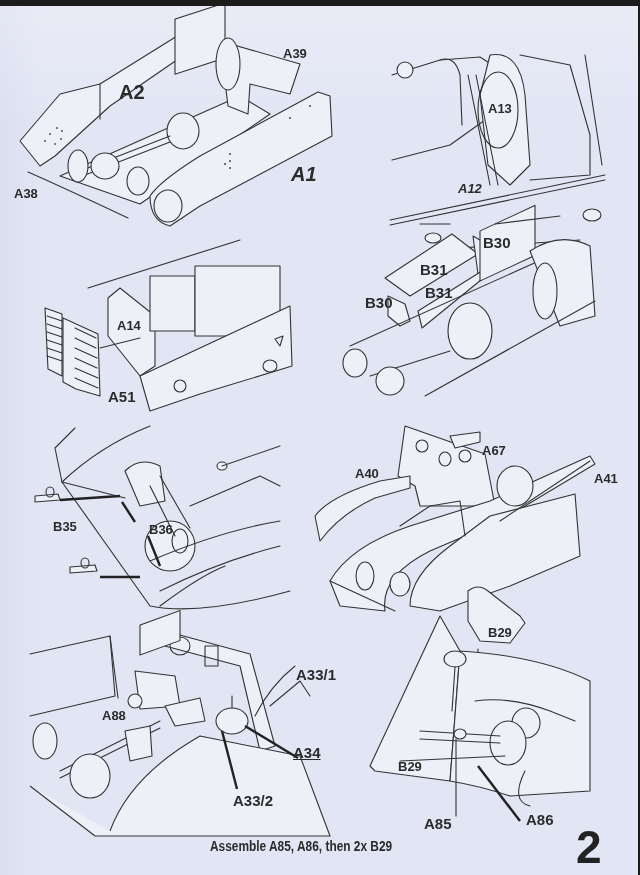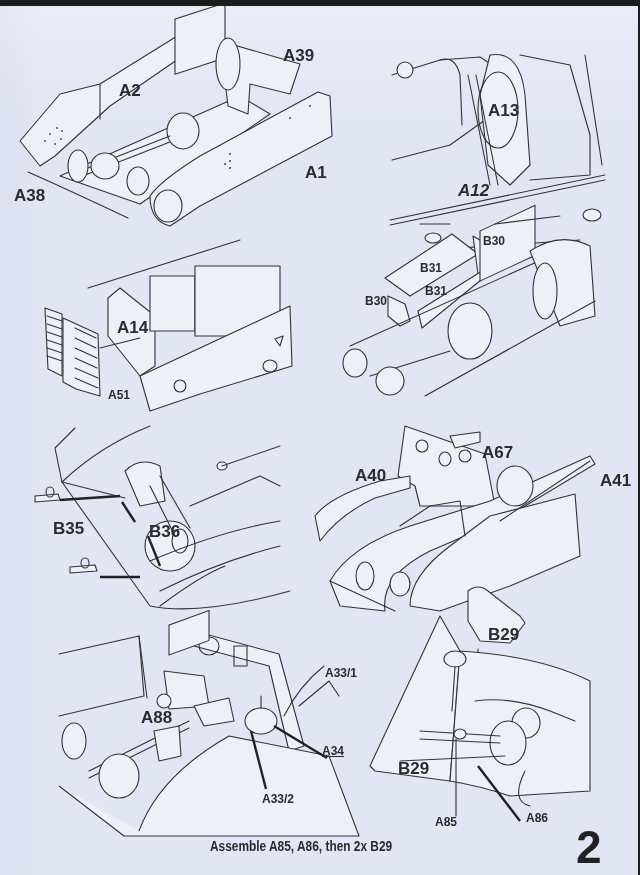--- a/index.html
+++ b/index.html
@@ -14,23 +14,23 @@
     background-image: linear-gradient(180deg, rgba(255,255,255,0.25) 0px, rgba(255,255,255,0) 120px),
                       linear-gradient(90deg, rgba(200,205,230,0.25) 0px, rgba(230,233,246,0) 40px);
     overflow:hidden;
   }
   .panel { position:absolute; }
   .panel svg { position:absolute; left:0; top:0; overflow:visible; }
   .lbl {
     position:absolute; color:#2b2b2b; font-weight:bold; white-space:nowrap;
     font-family:"Liberation Sans", sans-serif; letter-spacing:0px;
   }
-  .lbl.big { font-size:17px; }
-  .lbl.med { font-size:17px; }
-  .lbl.sm  { font-size:12px; }
+  .lbl.big { font-size:20px; }
+  .lbl.med { font-size:13px; }
+  .lbl.sm  { font-size:15px; }
   .caption {
     position:absolute; left:210px; top:832px; font-size:14.5px; font-weight:bold;
     color:#2a2a2a; transform:scaleX(0.82); transform-origin:left top;
     font-family:"Liberation Sans", sans-serif; white-space:nowrap;
   }
   .stepnum {
     position:absolute; left:576px; top:818px; font-size:46px; font-weight:bold;
     color:#222; font-family:"Liberation Sans", sans-serif; line-height:1;
   }
   .ln { fill:none; stroke:#333; stroke-width:1.1; stroke-linejoin:round; stroke-linecap:round; }
@@ -79,21 +79,21 @@
           <circle cx="230" cy="148" r="1"></circle>
           <circle cx="230" cy="155" r="1"></circle>
           <circle cx="230" cy="162" r="1"></circle>
           <circle cx="225" cy="158" r="1"></circle>
           <circle cx="290" cy="112" r="1"></circle>
           <circle cx="310" cy="100" r="1"></circle>
         </g>
     </svg>
     <span class="lbl big" style="left:119px;top:75px;">A2</span>
     <span class="lbl med" style="left:283px;top:40px;">A39</span>
-    <span class="lbl big" style="left:305px;top:157px;">A1</span>
+    <span class="lbl big" style="left:291px;top:157px;font-style:italic;">A1</span>
     <span class="lbl med" style="left:14px;top:180px;text-align:center;">A38</span>
   </div>
 
   <div class="panel" style="left:380px;top:0;width:260px;height:220px;margin-top:29px;">
     <svg width="260" height="220">
       <path class="ln" d="M12,40 L60,25 L100,22 L120,35 L112,80 L70,110 L12,125"></path>
       <ellipse class="lnf" cx="25" cy="35" rx="8" ry="8"></ellipse>
       <path class="ln" d="M60,25 Q75,20 80,40 L82,90"></path>
       <path class="lnf" d="M110,20 Q140,15 145,60 L150,130 L130,150 L108,130 L100,60 Z"></path>
       <ellipse class="ln" cx="118" cy="75" rx="20" ry="38"></ellipse>
@@ -210,24 +210,24 @@
       <path class="lnf" d="M190,100 L275,78 L280,140 L210,170 L140,195 L110,190 Q110,160 150,130 Z"></path>
       <path class="ln" d="M100,110 L130,90 L160,85 L165,120"></path>
       <ellipse class="lnf" cx="65" cy="160" rx="9" ry="14"></ellipse>
       <ellipse class="lnf" cx="100" cy="168" rx="10" ry="12"></ellipse>
       <ellipse class="lnf" cx="215" cy="70" rx="18" ry="20"></ellipse>
       <path class="ln" d="M30,165 L95,195" stroke-width="2"></path>
       <path class="ln" d="M200,105 L290,45"></path>
     </svg>
     <span class="lbl med" style="left:182px;top:27px;">A67</span>
     <span class="lbl med" style="left:55px;top:50px;text-align:center;">A40</span>
-    <span class="lbl med" style="left:300px;top:55px;">A41</span>
-  </div>
-
-  <div class="panel" style="left:0;top:600px;width:340px;height:230px;margin-left:29px;">
+    <span class="lbl med" style="left:294px;top:55px;">A41</span>
+  </div>
+
+  <div class="panel" style="left:0;top:600px;width:340px;height:230px;">
     <svg width="340" height="230">
       <polyline class="ln" points="30,48 110,30 115,90 30,110"></polyline>
       <line class="ln" x1="110" y1="30" x2="118" y2="92"></line>
       <polygon class="lnf" points="165,25 250,48 275,140 260,145 240,60 165,40"></polygon>
       <ellipse class="ln" cx="180" cy="40" rx="10" ry="9"></ellipse>
       <rect class="ln" x="205" y="40" width="13" height="20"></rect>
       <polygon class="lnf" points="135,65 175,70 180,100 140,103"></polygon>
       <rect class="lnf" x="140" y="70" width="40" height="30" transform="skewY(-20)"></rect>
       <ellipse class="lnf" cx="135" cy="95" rx="7" ry="7"></ellipse>
       <path class="lnf" d="M165,100 L200,92 L205,115 L175,120 Z"></path>
@@ -238,21 +238,21 @@
       <polygon class="lnf" points="125,125 150,120 152,150 130,155"></polygon>
       <ellipse class="lnf" cx="232" cy="115" rx="16" ry="13"></ellipse>
       <line class="ln" x1="232" y1="90" x2="232" y2="102" stroke-width="2"></line>
       <path class="lnf" d="M30,180 L95,230 L330,230 L300,150 L200,130 Q130,170 110,225"></path>
       <path class="ln" d="M270,100 L300,75 L310,90"></path>
       <path class="ln" d="M255,110 Q270,80 295,60"></path>
       <line class="arrow" x1="245" y1="120" x2="298" y2="152" stroke-width="3"></line>
       <line class="arrow" x1="222" y1="125" x2="237" y2="183" stroke-width="3"></line>
     </svg>
     <span class="lbl sm" style="left:296px;top:60px;">A33/1</span>
-    <span class="lbl med" style="left:112px;top:102px;">A88</span>
+    <span class="lbl med" style="left:102px;top:102px;">A88</span>
     <span class="lbl sm" style="left:293px;top:138px;text-decoration:underline;">A34</span>
     <span class="lbl sm" style="left:233px;top:186px;">A33/2</span>
   </div>
 
   <div class="panel" style="left:360px;top:565px;width:280px;height:230px;">
     <svg width="280" height="230">
 
       <path class="lnf" d="M108,20 Q118,12 128,20 L160,45 L165,52 L150,72 L120,70 L108,50 Z"></path>
       <line class="ln" x1="118" y1="78" x2="118" y2="160" stroke-width="2.2"></line>
 
@@ -266,19 +266,19 @@
       <line class="ln" x1="60" y1="168" x2="140" y2="172"></line>
       <path class="ln" d="M115,130 Q150,125 190,140 L215,150"></path>
       <line class="ln" x1="40" y1="190" x2="145" y2="185" stroke-width="1.4"></line>
       <path class="ln" d="M165,200 Q150,230 170,235" stroke-width="1.5"></path>
       <line class="ln" x1="96" y1="168" x2="96" y2="245" stroke-width="2.2"></line>
       <line class="arrow" x1="118" y1="195" x2="160" y2="250" stroke-width="3.2"></line>
       <ellipse class="lnf" cx="100" cy="163" rx="6" ry="5"></ellipse>
     </svg>
     <span class="lbl med" style="left:128px;top:54px;">B29</span>
     <span class="lbl med" style="left:38px;top:188px;">B29</span>
-    <span class="lbl sm" style="left:64px;top:244px;margin-left:11px;">A85</span>
+    <span class="lbl sm" style="left:64px;top:244px;">A85</span>
     <span class="lbl sm" style="left:166px;top:240px;">A86</span>
   </div>
 
   <div class="caption">Assemble A85, A86, then 2x B29</div>
   <div class="stepnum">2</div>
 </div>
 
 </body></html>

